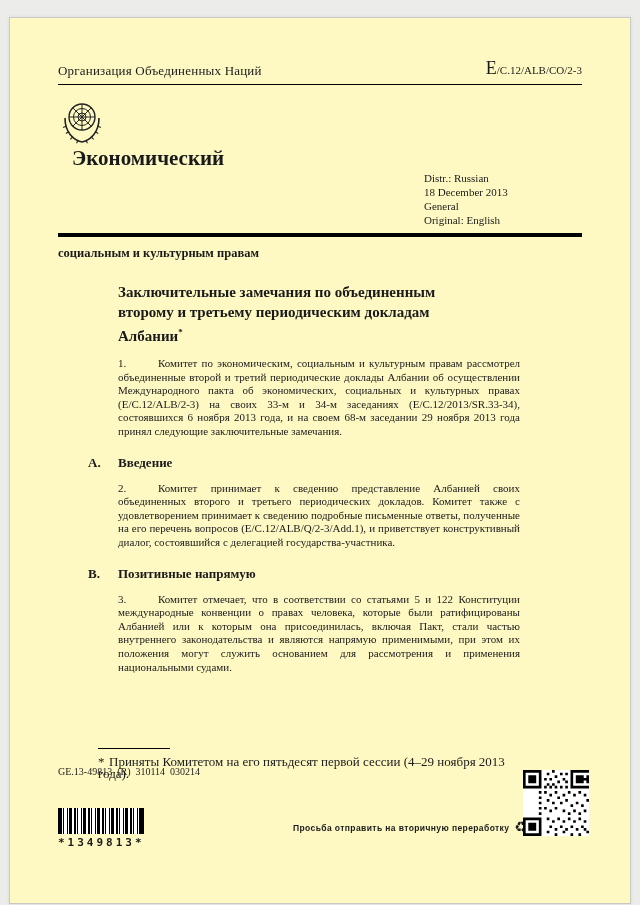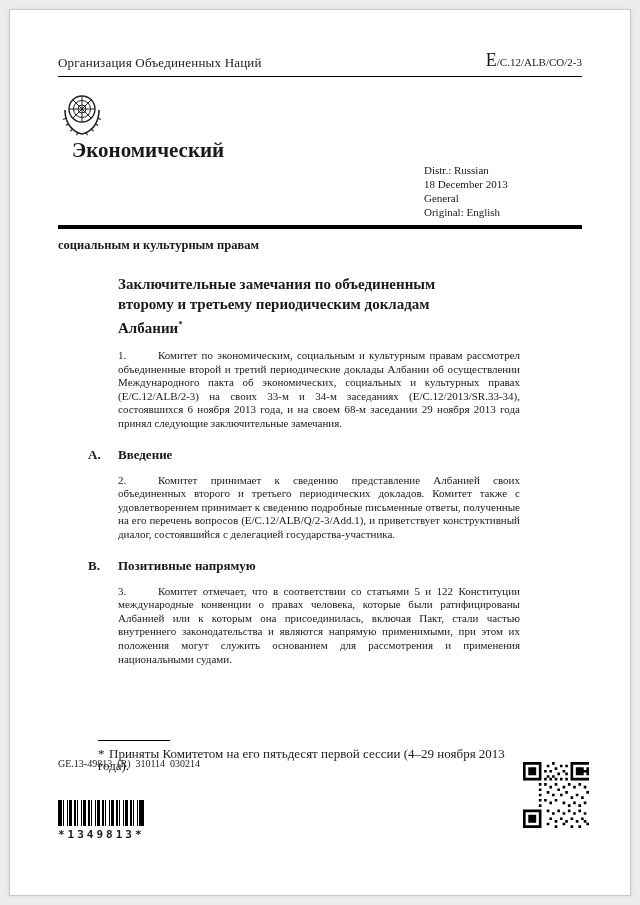--- a/index.html
+++ b/index.html
@@ -6,22 +6,22 @@
   body{
     width:640px;height:905px;
     background:#ececea;
     font-family:"Liberation Serif","DejaVu Serif",serif;
     color:#1a1a1a;
     -webkit-font-smoothing:antialiased;
   }
   .page{
     position:relative;
     width:620px;height:885px;
-    margin:9px auto;
-    background:#ffffff;
+    margin:17px auto;
+    background:#fef9c3;
     border:1px solid #c8c8c6;
     box-shadow:0 0 4px rgba(0,0,0,.08);
     overflow:hidden;
   }
   .content{padding:40px 48px 0 48px;}
 
   
   .header-row{
     display:flex;justify-content:space-between;align-items:flex-end;
     border-bottom:1px solid #000;
@@ -152,18 +152,22 @@
     <div class="fn-text"><span class="fn-marker">*</span><span>Приняты Комитетом на его пятьдесят первой сессии (4–29 ноября 2013 года).</span></div>
   </div>
 
   <div class="ge-code">GE.13-49813  (R)  310114  030214</div>
 
   <div class="barcode-block">
     <div class="barcode"></div>
     <div class="barcode-text">*1349813*</div>
   </div>
 
+  <div class="recycle-note">
+    <span>Просьба отправить на вторичную переработку</span>
+    <span class="recycle-icon">♻</span>
+  </div>
 
   <svg class="qr-code" viewBox="0 0 25 25">
     <rect x="0" y="0" width="25" height="25" fill="#fff"></rect>
     <path fill="#000" fill-rule="evenodd" d="M0 0h7v7H0zM1 1h5v5H1zM2 2h3v3H2zM18 0h7v7h-7zM19 1h5v5h-5zM20 2h3v3h-3zM0 18h7v7H0zM1 19h5v5H1zM2 20h3v3H2zM8 6h1v1H8zM10 6h1v1h-1zM12 6h1v1h-1zM14 6h1v1h-1zM16 6h1v1h-1zM6 8h1v1H6zM6 10h1v1H6zM6 12h1v1H6zM6 14h1v1H6zM6 16h1v1H6zM9 1h1v1H9zM11 0h1v1h-1zM12 2h1v1h-1zM14 1h1v1h-1zM15 3h1v1h-1zM10 3h1v1h-1zM13 4h1v1h-1zM9 5h1v1H9zM16 4h1v1h-1zM11 5h1v1h-1zM8 3h1v1H8zM16 1h1v1h-1zM8 8h1v1H8zM10 9h1v1h-1zM12 8h1v1h-1zM13 10h1v1h-1zM15 9h1v1h-1zM17 8h1v1h-1zM19 9h1v1h-1zM21 8h1v1h-1zM23 9h1v1h-1zM9 11h1v1H9zM11 12h1v1h-1zM14 12h1v1h-1zM16 11h1v1h-1zM18 13h1v1h-1zM20 12h1v1h-1zM22 13h1v1h-1zM8 14h1v1H8zM10 15h1v1h-1zM12 14h1v1h-1zM15 15h1v1h-1zM17 16h1v1h-1zM19 15h1v1h-1zM21 16h1v1h-1zM23 15h1v1h-1zM24 11h1v1h-1zM9 18h1v1H9zM11 19h1v1h-1zM13 18h1v1h-1zM15 19h1v1h-1zM17 18h1v1h-1zM19 19h1v1h-1zM21 18h1v1h-1zM23 19h1v1h-1zM10 21h1v1h-1zM12 22h1v1h-1zM14 21h1v1h-1zM16 22h1v1h-1zM18 21h1v1h-1zM20 22h1v1h-1zM22 21h1v1h-1zM24 23h1v1h-1zM9 23h1v1H9zM12 24h1v1h-1zM15 23h1v1h-1zM18 24h1v1h-1zM21 24h1v1h-1zM23 22h1v1h-1zM24 1h1v1h-1zM23 3h1v1h-1zM24 5h1v1h-1z"></path>
   </svg>
 </div>
 
 </body></html>

